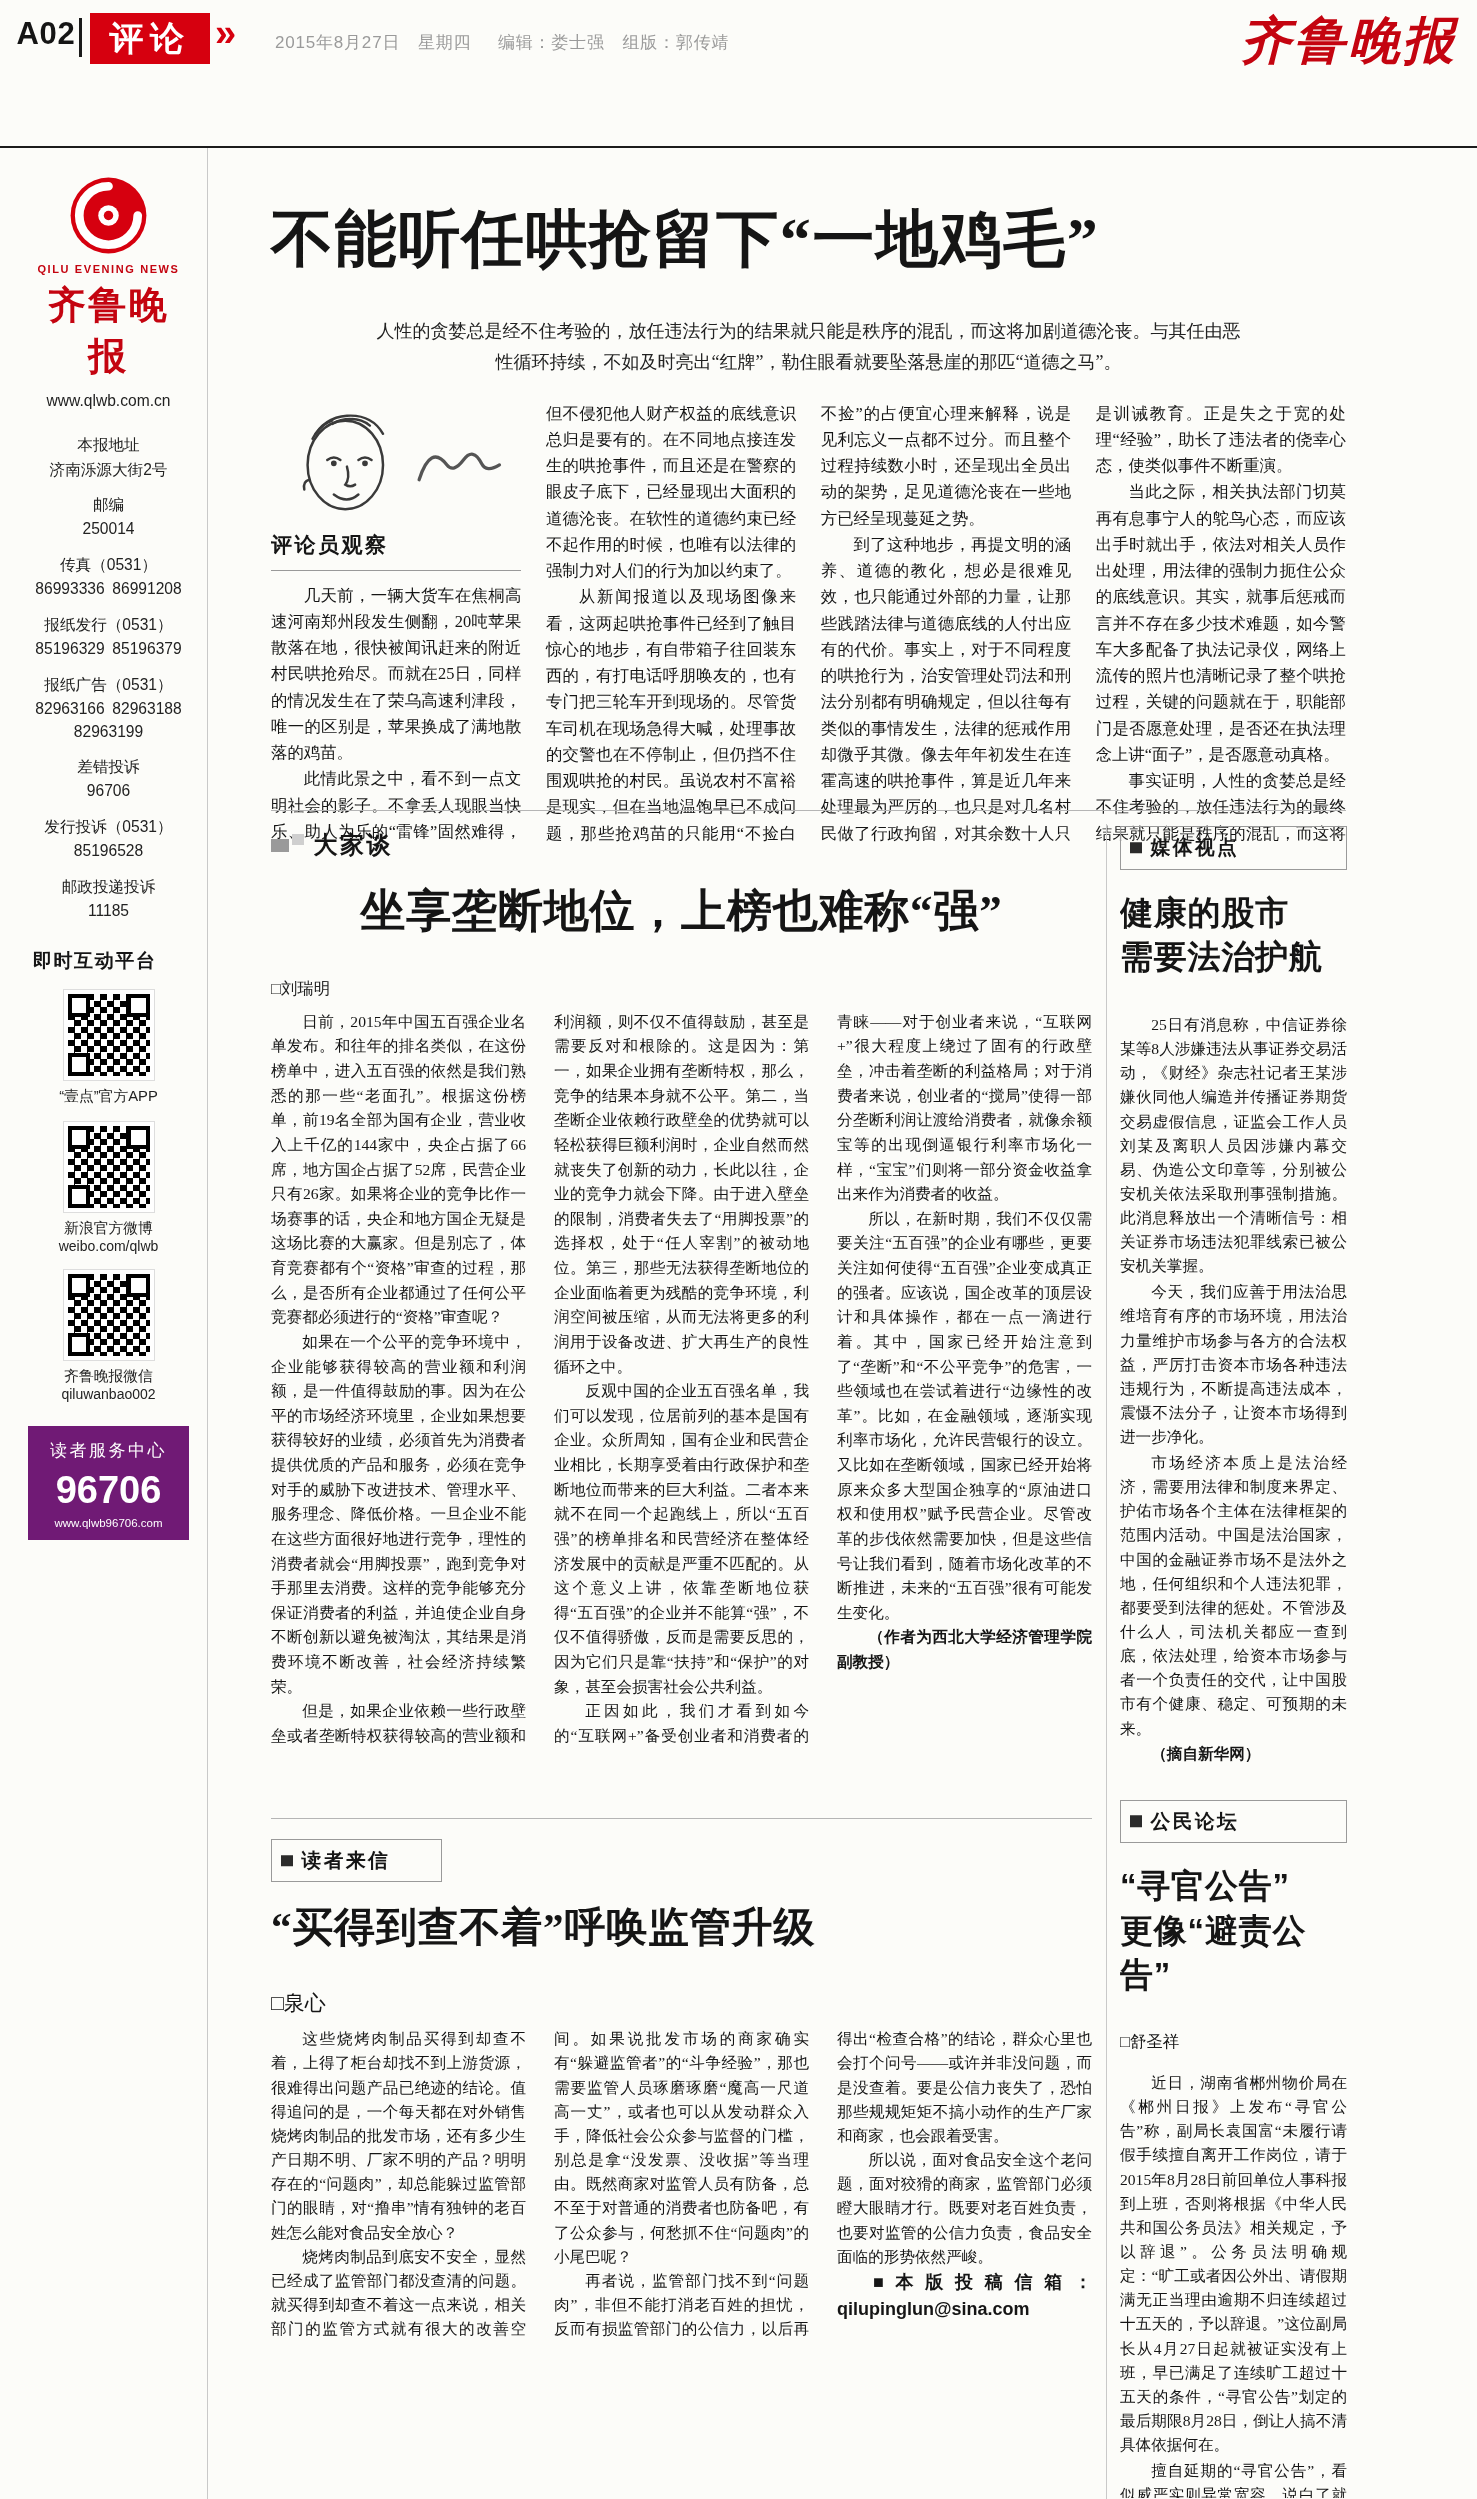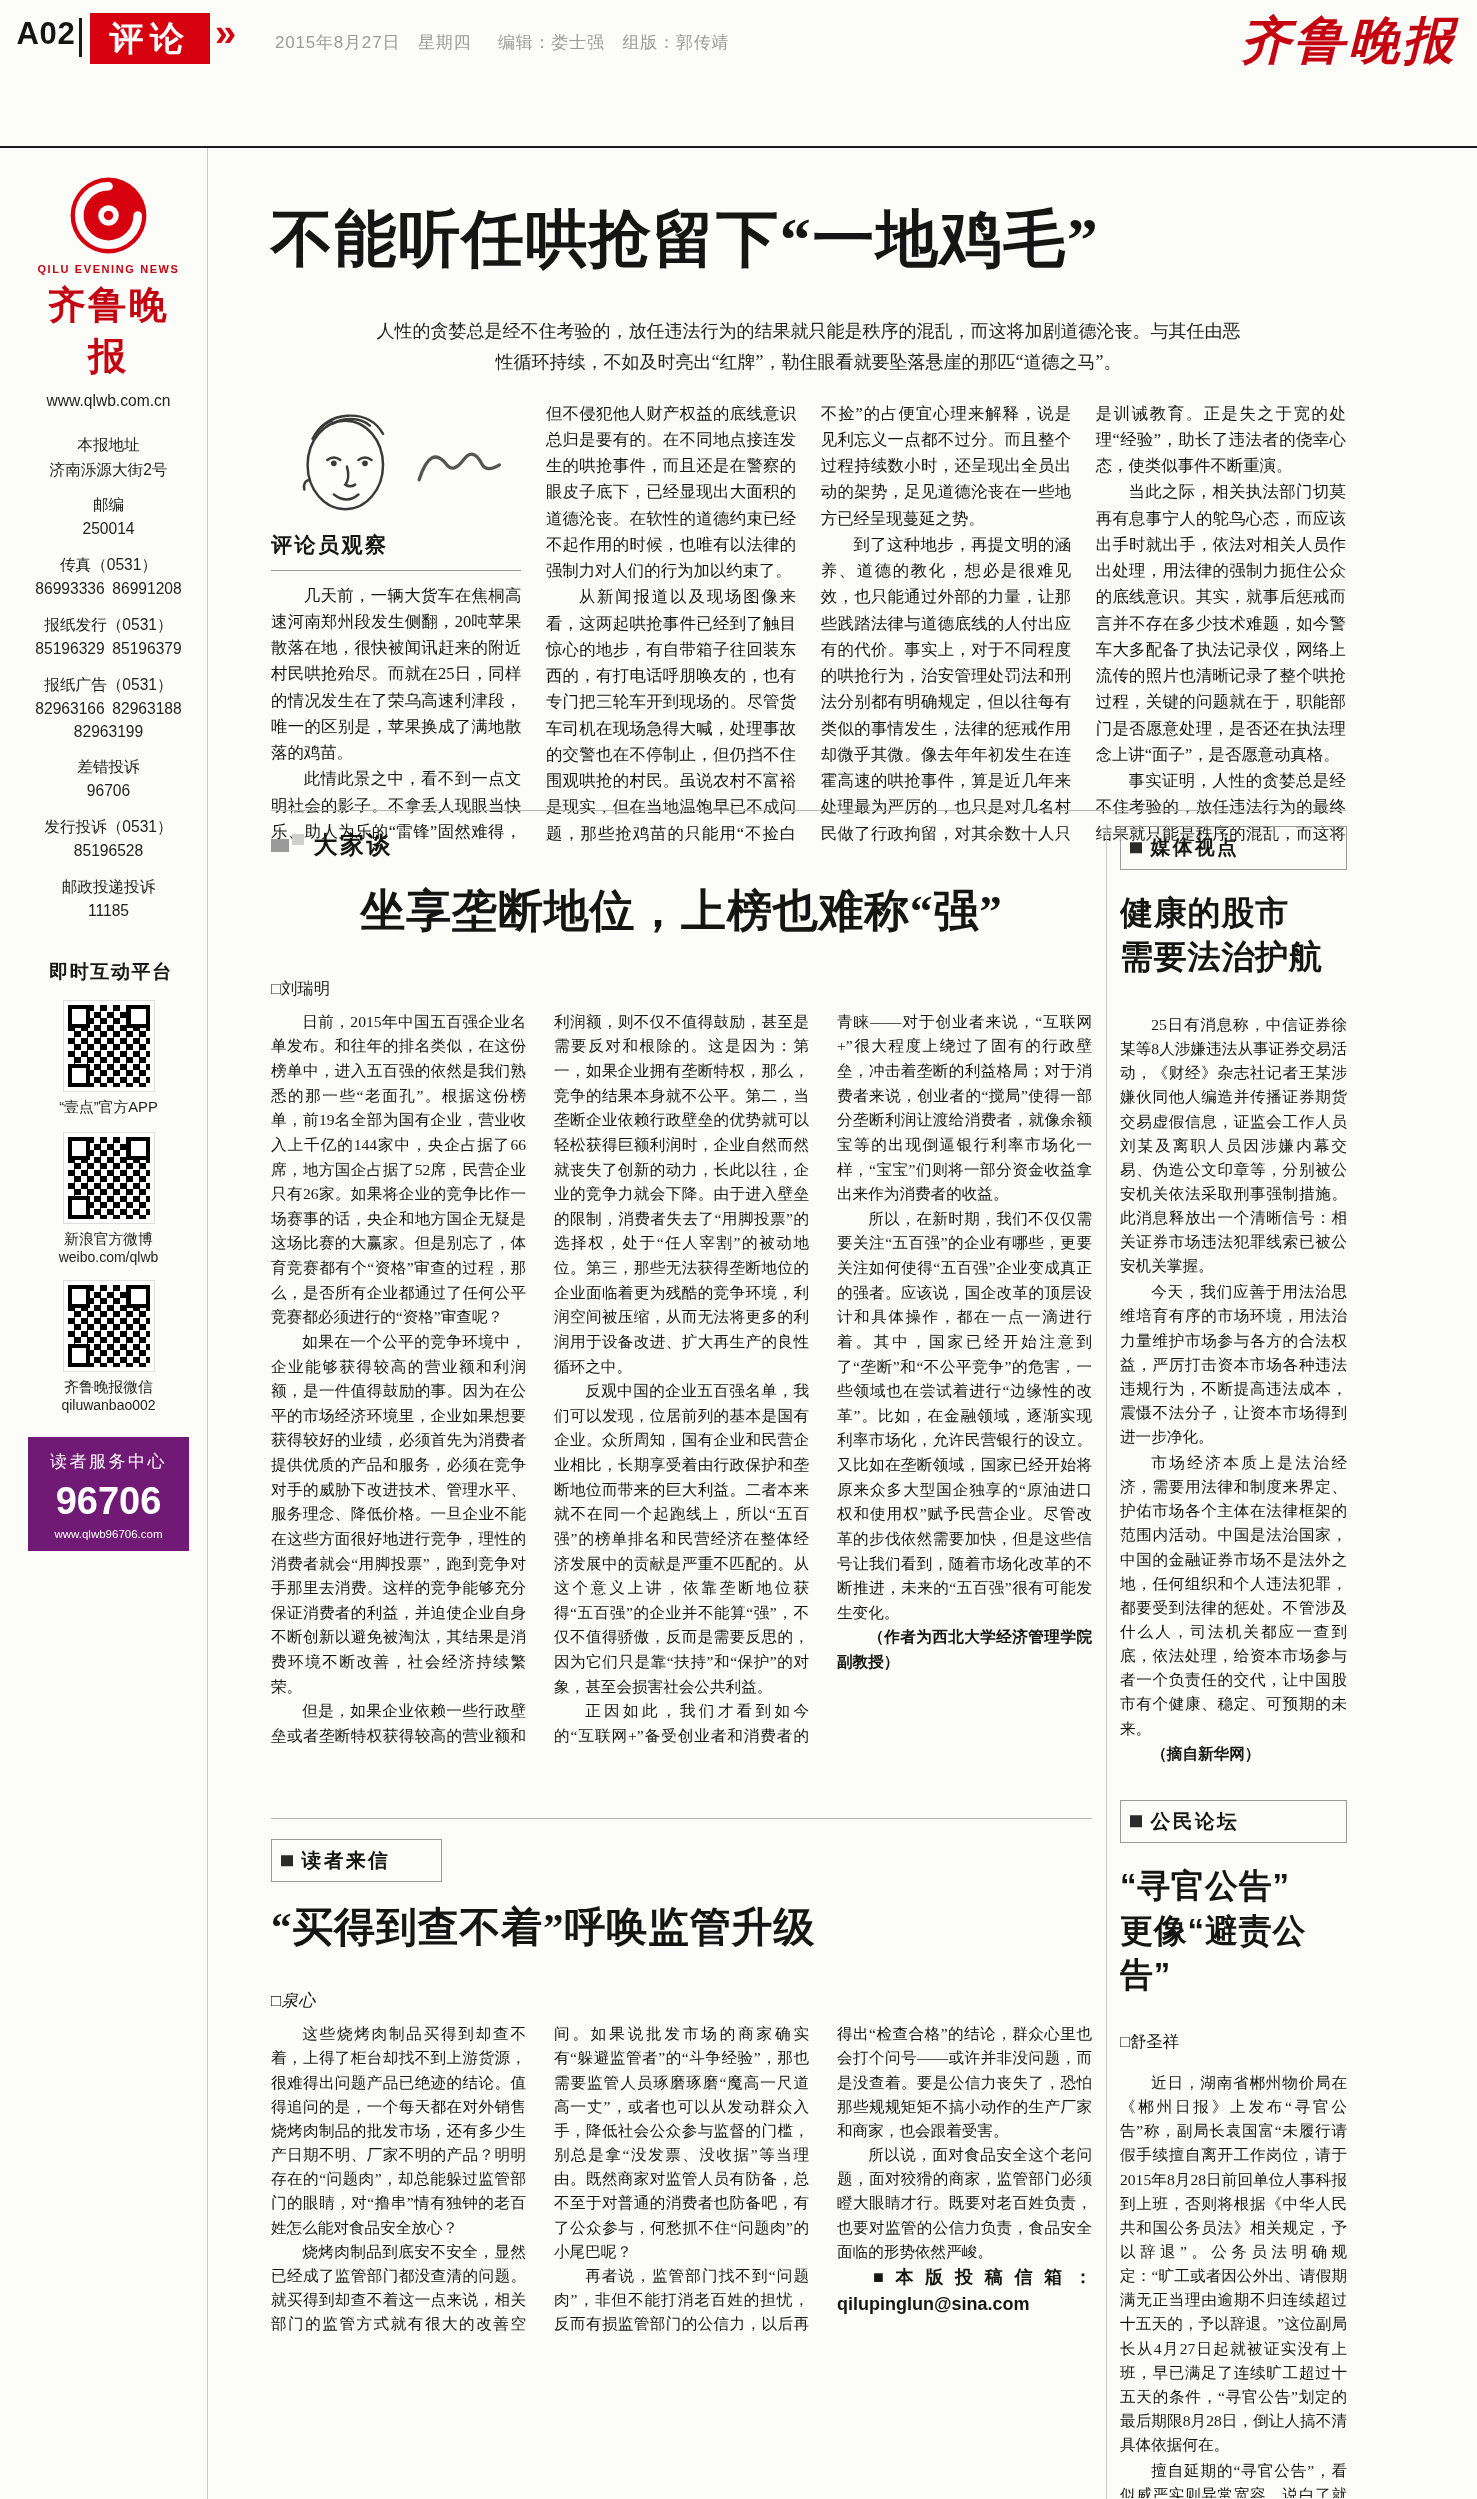--- a/index.html
+++ b/index.html
@@ -29,22 +29,22 @@
   .sb-logo{width:79px;height:79px;margin:0 auto;display:block;}
   .sb-brand-en{color:#c40410;font-family:"Liberation Sans","DejaVu Sans",sans-serif;font-size:11px;
                letter-spacing:1.6px;margin-top:8.2px;font-weight:bold;}
   .sb-brand-cn{color:#c40410;font-size:38px;font-weight:900;letter-spacing:2.5px;margin-top:4.9px;}
   .sb-url{font-family:"Liberation Sans","DejaVu Sans",sans-serif;font-size:15.6px;margin-top:9.8px;color:#222;}
   .sb-contact{margin-top:24.6px;font-family:"Liberation Sans","DejaVu Sans",sans-serif;
               font-size:15.6px;line-height:1.45;color:#222;}
   .sb-contact .c-item{margin-bottom:13px;}
   .sb-contact .c-label{font-weight:normal;}
   .sb-contact .c-val{margin-top:1.6px;word-spacing:3.3px;}
-  .sb-platform{margin-top:36px;font-family:"Liberation Sans","DejaVu Sans",sans-serif;
-               font-weight:bold;font-size:19px;letter-spacing:1.6px;text-align:center;padding-left:4.9px;}
+  .sb-platform{margin-top:25px;font-family:"Liberation Sans","DejaVu Sans",sans-serif;
+               font-weight:bold;font-size:19px;letter-spacing:1.6px;text-align:left;padding-left:4.9px;}
   .qr-block{margin-top:16.4px;}
   .qr{width:82px;height:82px;margin:0 auto;position:relative;border:4.1px solid #fff;outline:0.8px solid #ddd;
       background:conic-gradient(#000 90deg,#fff 90deg 180deg,#000 180deg 270deg,#fff 270deg);
       background-size:13px 13px;}
   .qr i{position:absolute;width:14.8px;height:14.8px;border:4.9px solid #000;background:#fff;}
   .qr i.tl{left:0;top:0;} .qr i.tr{right:0;top:0;} .qr i.bl{left:0;bottom:0;}
   .qr-cap{font-family:"Liberation Sans","DejaVu Sans",sans-serif;font-size:14.8px;margin-top:6.6px;color:#222;}
   .qr-sub{font-family:"Liberation Sans","DejaVu Sans",sans-serif;font-size:14px;color:#222;}
   .service-box{margin-top:24.6px;background:#701a75;color:#fff;padding:13px 4.9px 11.5px;}
   .sv-title{font-size:17px;letter-spacing:2.5px;}
@@ -90,21 +90,21 @@
                  line-height:1.35;margin-top:21px;letter-spacing:0.8px;}
   .rail-body{margin-top:18px;font-size:15.6px;line-height:1.55;}
   .rail-body p.art{margin-bottom:1.6px;}
   .rail-source{font-weight:bold;text-indent:2em;}
   .forum{margin-top:33px;}
   .rail-author{font-family:"Liberation Sans","DejaVu Sans",sans-serif;font-size:16.4px;margin-top:14.8px;}
 
   
   .bottom-left{position:absolute;left:271px;top:1818px;width:821px;border-top:0.8px solid #b5b5b5;padding-top:19.7px;}
   .letters-headline{font-size:41px;font-weight:700;text-align:left;margin-top:18px;letter-spacing:0.8px;}
-  .letters-author{font-family:"Liberation Sans","DejaVu Sans",sans-serif;font-size:17px;margin:14.8px 0 9.8px;font-style:italic;}
+  .letters-author{font-family:"Liberation Sans","DejaVu Sans",sans-serif;font-size:21px;margin:14.8px 0 9.8px;}
   .letters-body{height:492px;column-count:3;column-gap:28px;font-size:15.6px;line-height:1.55;overflow:hidden;}
   .mailbox{font-family:"Liberation Sans","DejaVu Sans",sans-serif;font-weight:bold;font-size:18px;
            margin-top:14.8px;text-indent:0;line-height:1.5;}
 </style>
 </head>
 <body>
 
 <div class="page">
 
   <div class="hdr-pageno">A02</div>

